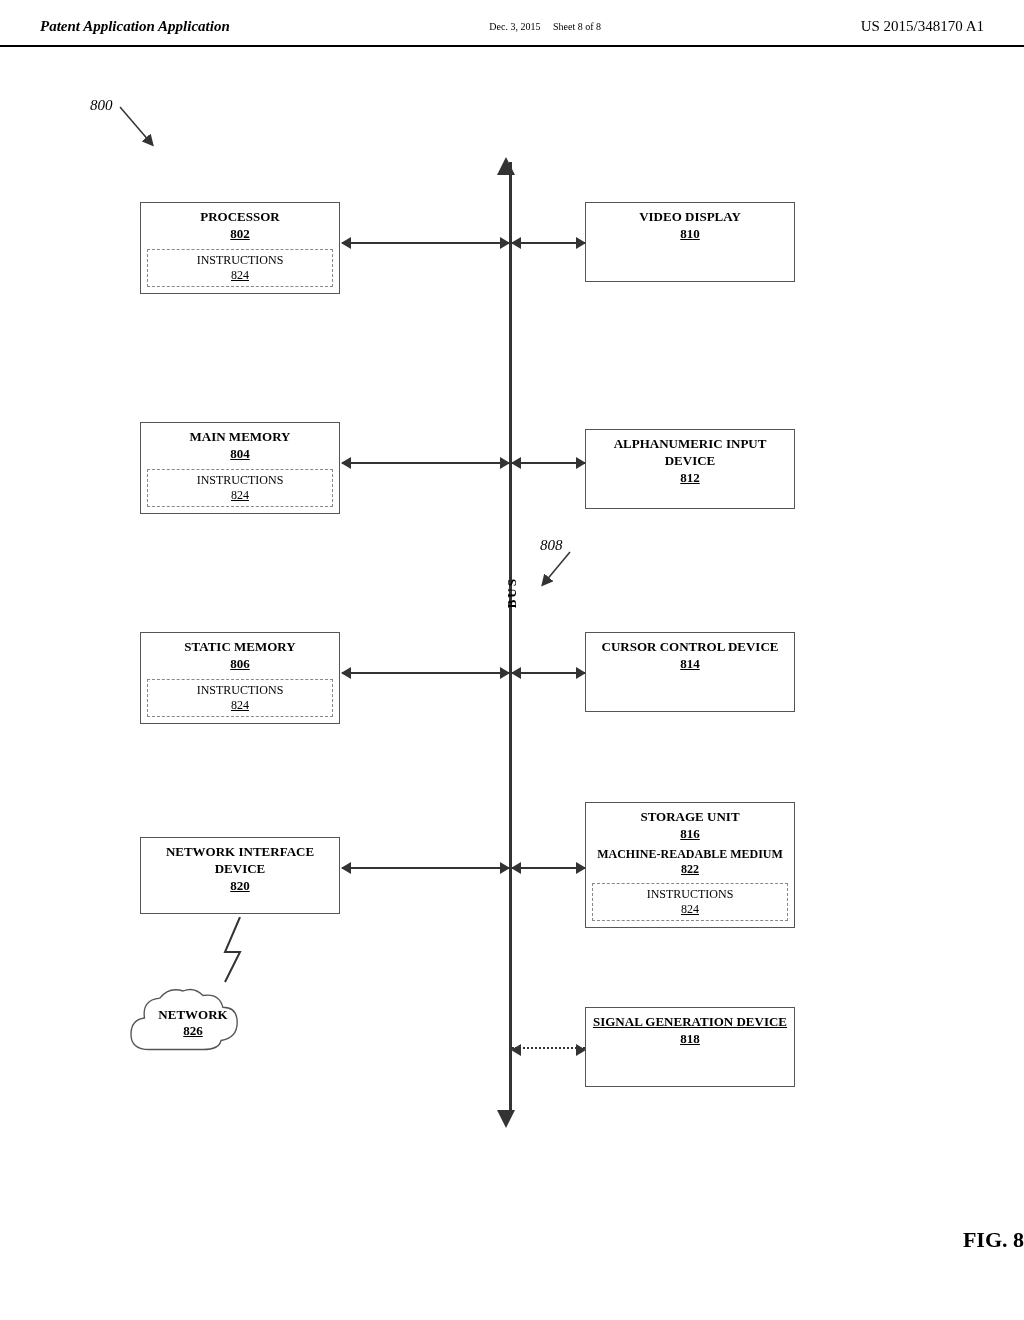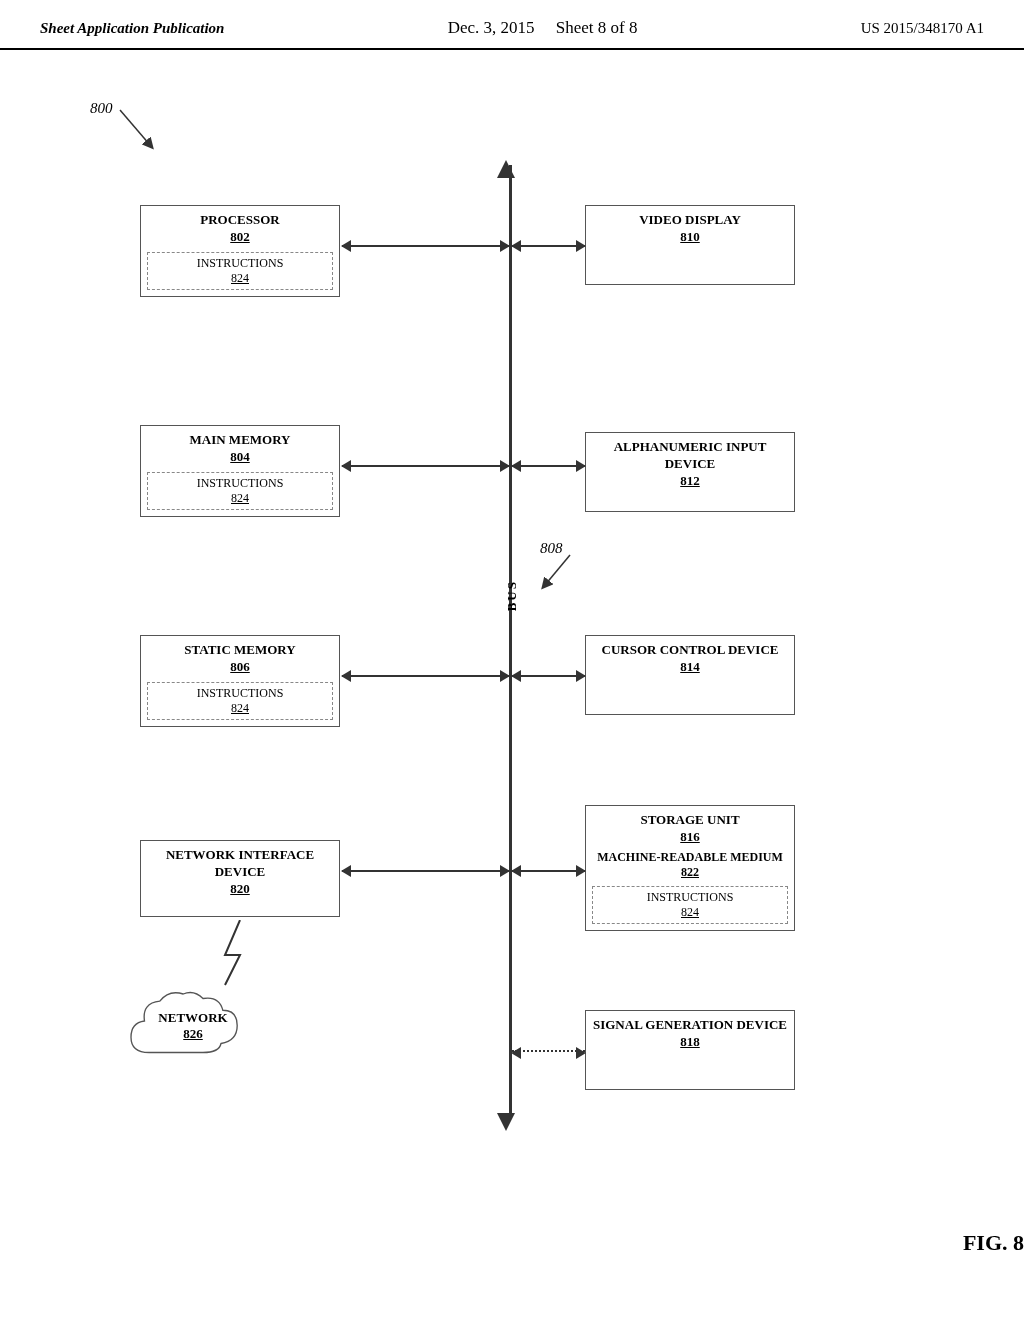--- a/index.html
+++ b/index.html
@@ -18,21 +18,21 @@
       align-items: center;
       padding: 18px 40px 10px 40px;
       border-bottom: 2px solid #000;
     }
     .header-left {
       font-size: 15px;
       font-weight: bold;
       font-style: italic;
     }
     .header-center {
-      font-size: 17px;
+      font-size: 10px;
     }
     .header-right {
       font-size: 15px;
     }
 
     
     .diagram-area {
       position: relative;
       width: 100%;
       height: 1170px;
@@ -208,21 +208,21 @@
       font-size: 22px;
       font-weight: bold;
       margin-top: 10px;
       padding-bottom: 20px;
     }
   </style>
 </head>
 <body>
 
 <div class="header">
-  <span class="header-left">Sheet Application Publication</span>
+  <span class="header-left">Patent Application Application</span>
   <span class="header-center">
     <span>Dec. 3, 2015</span>&nbsp;&nbsp;&nbsp;&nbsp;
     <span>Sheet 8 of 8</span>
   </span>
   <span class="header-right">US 2015/348170 A1</span>
 </div>
 
 <div class="diagram-area">
 
   <div class="label-800" style="font-style:italic; font-size:15px;">800</div>
@@ -320,21 +320,21 @@
     </div>
     <div style="font-size:12px; font-weight:bold; padding: 2px 6px 2px 6px;">
       <span>MACHINE-READABLE MEDIUM</span> <u>822</u>
     </div>
     <div class="box-inner">
       <span>INSTRUCTIONS</span><br>
       <u>824</u>
     </div>
   </div>
 
-  <div class="box" style="left:585px; top:960px; width:210px; min-height:80px; padding-bottom:10px;">
+  <div class="box" style="left:585px; top:960px; width:210px; min-height:80px; padding-bottom:10px;text-decoration:underline;">
     <div class="box-title">
       <span>SIGNAL GENERATION DEVICE</span><br>
       <u>818</u>
     </div>
   </div>
 
   <div class="cloud" style="left:120px; top:935px;">
     <svg viewBox="0 0 140 100" width="150" height="100">
       <path d="M30,75 Q10,75 10,58 Q10,42 25,40 Q22,20 42,18 Q52,5 68,10 Q80,5 90,15 Q108,12 112,28 Q128,28 128,45 Q128,62 110,65 Q108,75 90,75 Z" fill="white" stroke="#555" stroke-width="1.5"></path>
     </svg>

